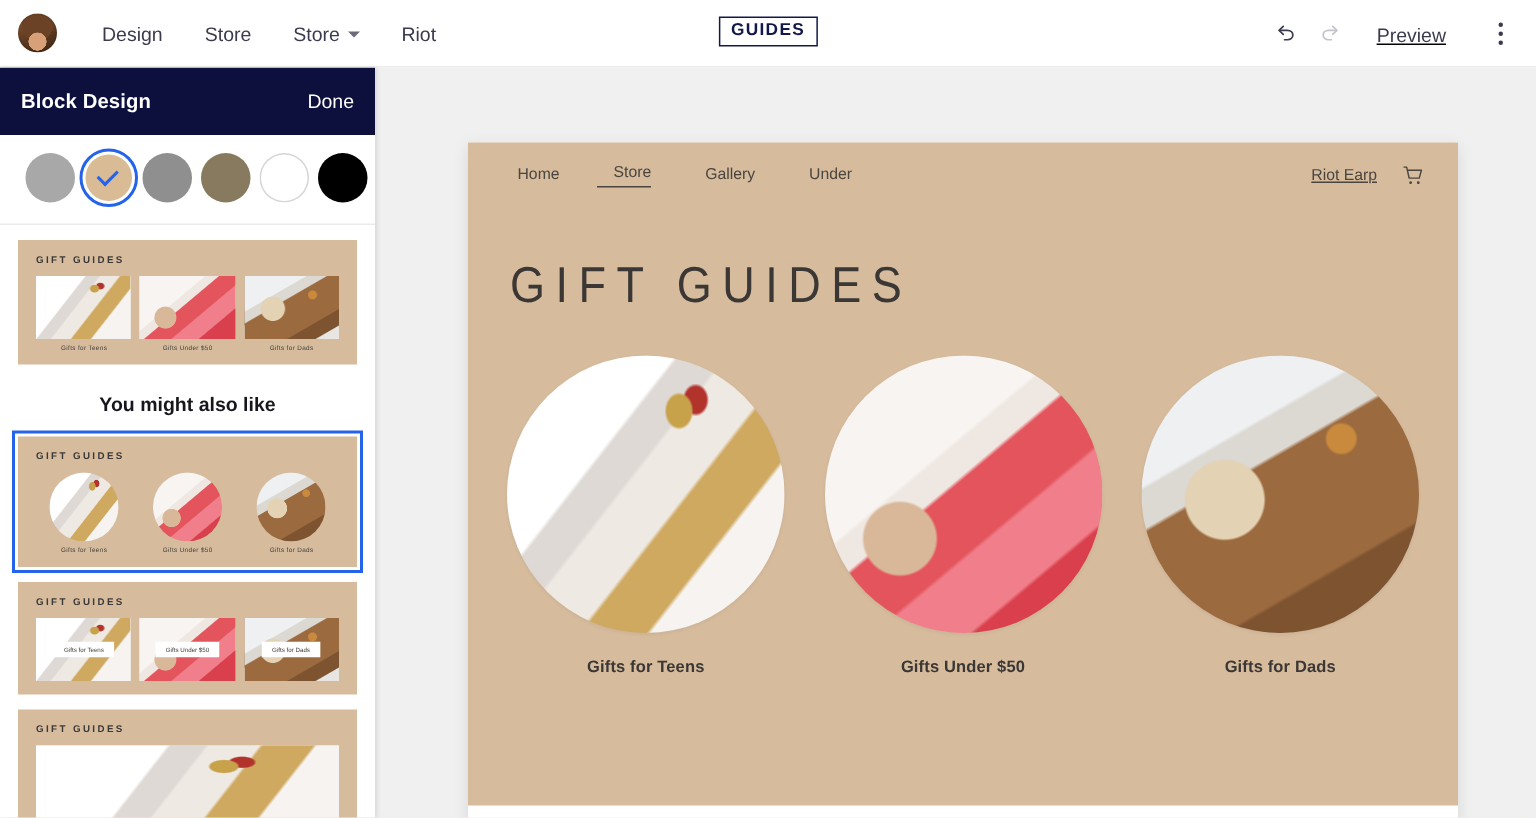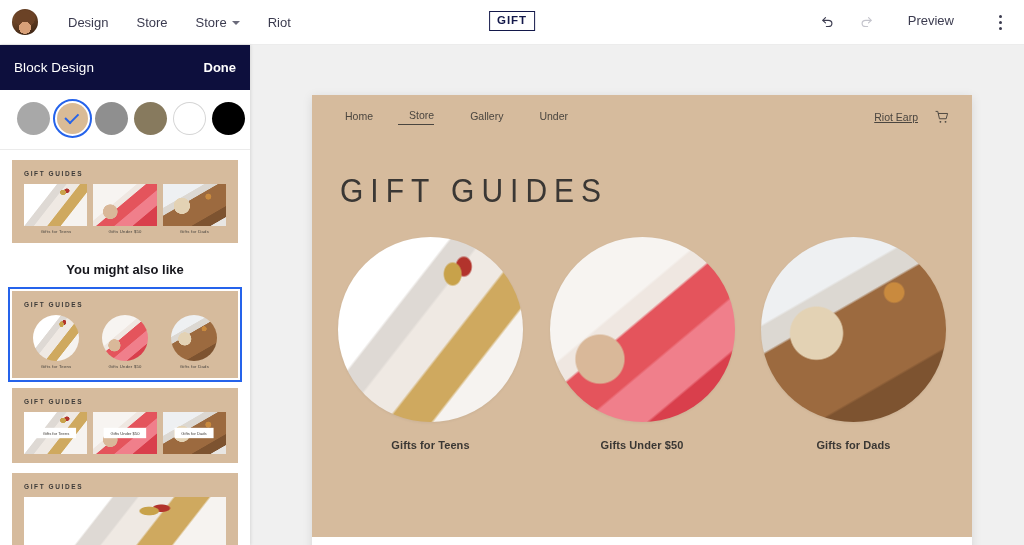--- a/index.html
+++ b/index.html
@@ -42,22 +42,23 @@
     border-right: 4px solid transparent; border-top: 4.5px solid #6a6a7a;
     display: inline-block; position: relative; top: 1px;
   }
   #logo {
     position: absolute; left: 50%; top: 11px; transform: translateX(-50%);
     border: 1.6px solid #13184a; padding: 2px 7px 3px;
     font-size: 11.5px; font-weight: bold; letter-spacing: .9px;
     color: #13184a; line-height: 1.1;
   }
   #topbar-right {
-    margin-left: auto; display: flex; align-items: flex-start; gap: 10px;
+    margin-left: auto; display: flex; align-items: flex-end; gap: 0;
     padding-right: 10px;
+    text-decoration: underline;
   }
   .icon-btn {
     width: 30px; height: 30px; display: flex;
     align-items: center; justify-content: center; cursor: pointer;
   }
   #preview-btn {
     font-size: 13px; color: #3b3b4f; padding: 6px 16px; cursor: pointer;
   }
   #publish-btn {
     background: #2563eb; color: #ffffff; font-size: 12.5px; font-weight: bold;
@@ -75,22 +76,22 @@
   #sidebar {
     position: absolute; left: 0; top: 45px; width: 250px; height: 500px;
     background: #ffffff; overflow: hidden; z-index: 5;
     box-shadow: 1px 0 3px rgba(0,0,0,.10);
   }
   #sidebar-header {
     height: 45px; background: #0d0f3d; color: #ffffff;
     display: flex; align-items: center; justify-content: space-between;
     padding: 0 14px;
   }
-  #sidebar-title { font-size: 13.5px; letter-spacing: .1px; }
-  #sidebar-done { font-size: 13px; font-weight: bold; cursor: pointer; }
+  #sidebar-title { font-size: 13.5px; letter-spacing: .1px; font-weight: bold; }
+  #sidebar-done { font-size: 13px; font-weight: normal; cursor: pointer; }
 
   #swatches {
     display: flex; align-items: center; gap: 0;
     padding: 9px 10px 11px 14px;
     border-bottom: 1px solid #ebebeb;
   }
   .swatch-wrap {
     width: 39px; height: 39px; border-radius: 50%;
     display: flex; align-items: center; justify-content: center;
     margin-right: 0; cursor: pointer; flex: 0 0 auto;
@@ -229,21 +230,21 @@
     </div>
     <div class="topnav-item">
       <span>Store</span>
       <span class="caret"></span>
     </div>
     <div class="topnav-item">
       <span>Riot</span>
     </div>
   </div>
 
-  <div id="logo">GIFT</div>
+  <div id="logo">GUIDES</div>
 
   <div id="topbar-right">
     <div class="icon-btn">
       <svg width="16" height="16" viewBox="0 0 16 16" fill="none">
         <path d="M4.2 6.3h5.1c2.1 0 3.6 1.3 3.6 3.1 0 1.8-1.5 3.1-3.6 3.1H7.4" stroke="#3b3b4f" stroke-width="1.15" stroke-linecap="round"></path>
         <path d="M6.5 3.6 3.7 6.3l2.8 2.6" stroke="#3b3b4f" stroke-width="1.15" stroke-linecap="round" stroke-linejoin="round"></path>
       </svg>
     </div>
     <div class="icon-btn">
       <svg width="16" height="16" viewBox="0 0 16 16" fill="none">

